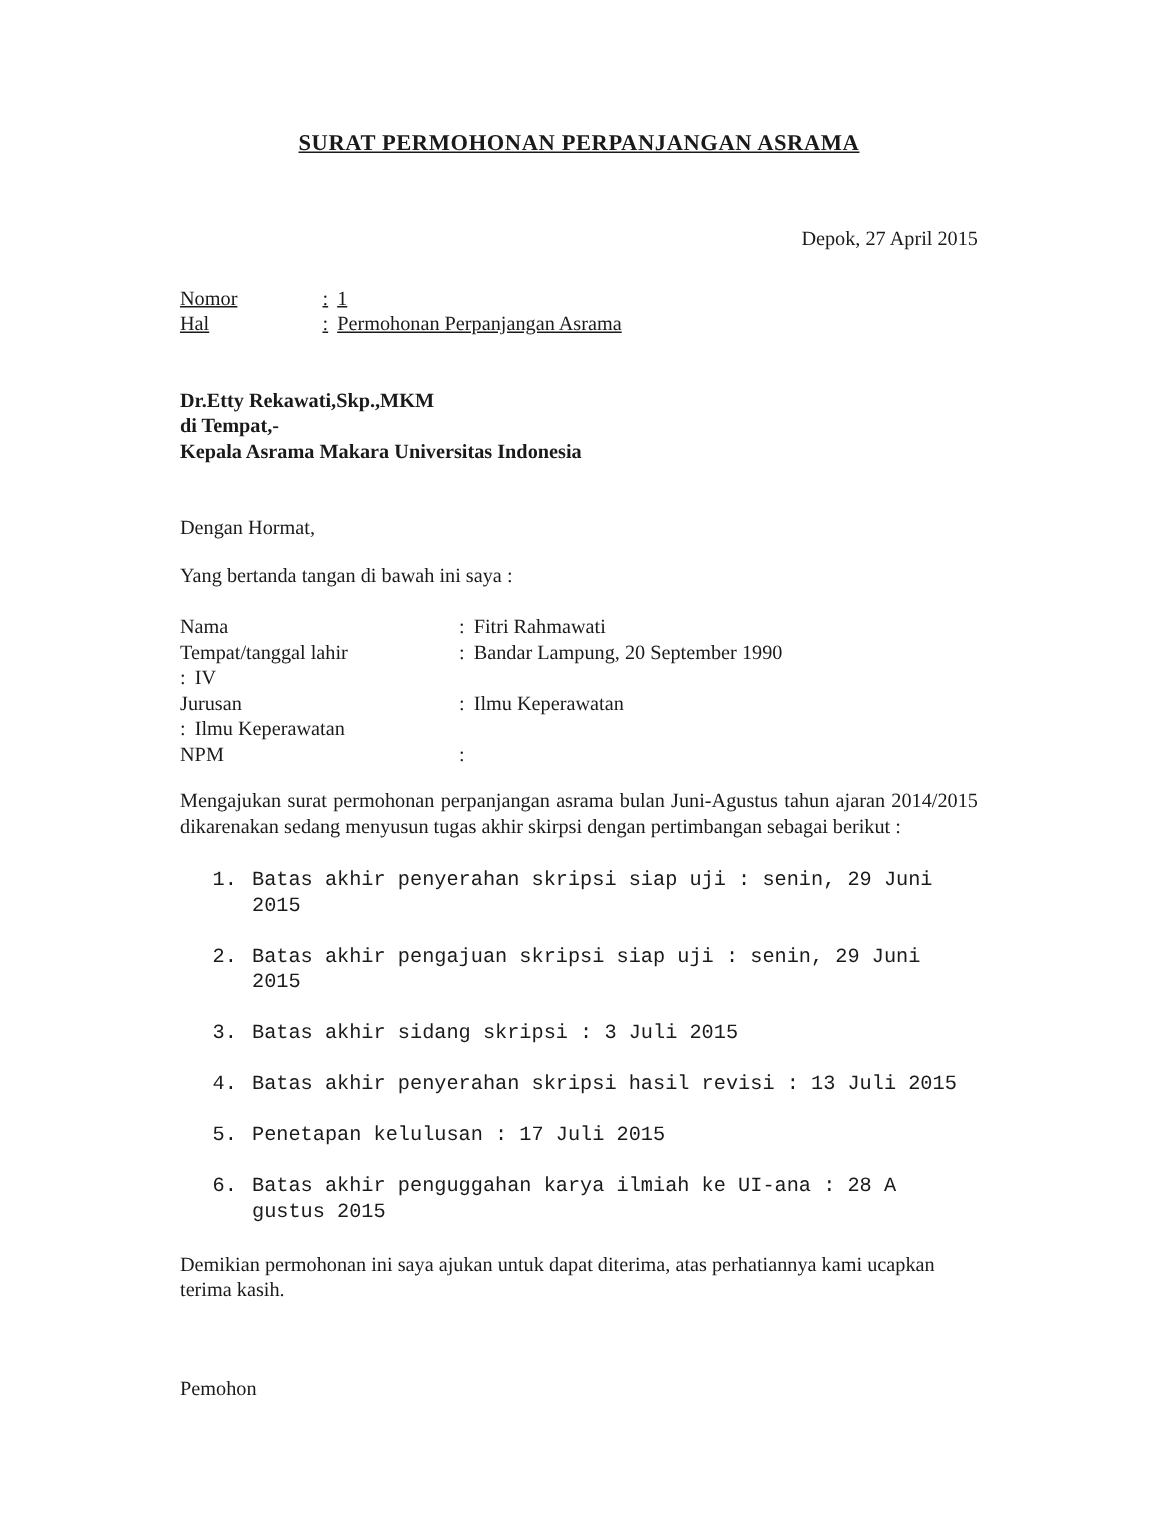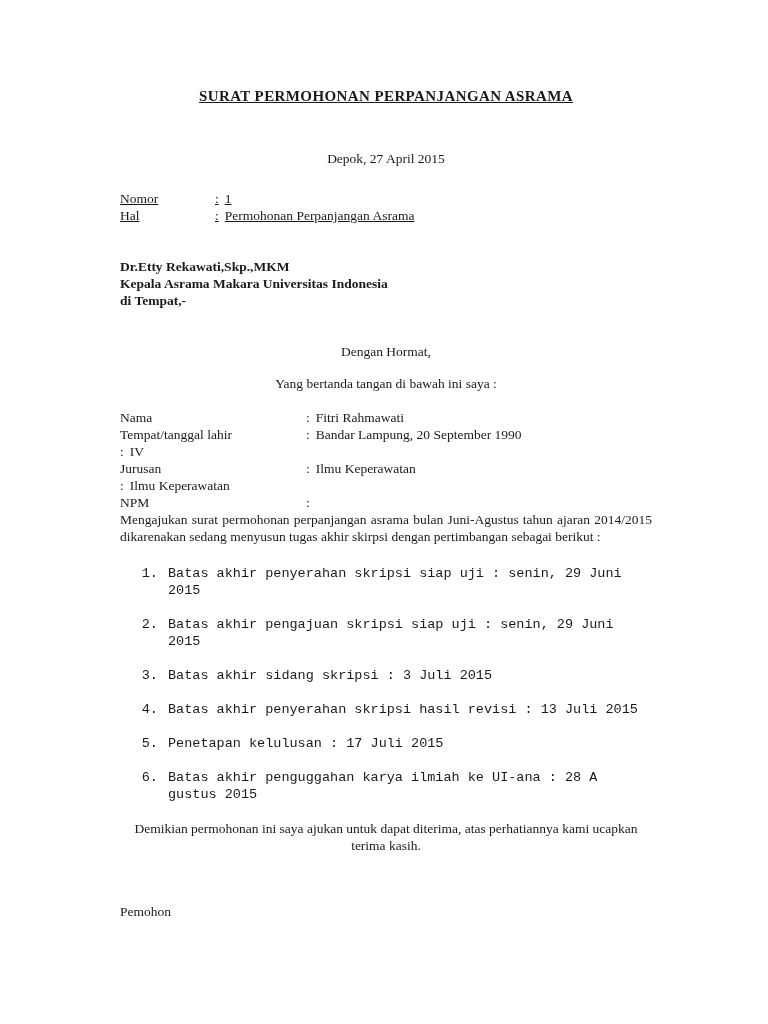--- a/index.html
+++ b/index.html
@@ -14,42 +14,42 @@
     -webkit-font-smoothing: antialiased;
   }
   .page {
     box-sizing: border-box;
     width: 768px;
     height: 1024px;
     padding: 0 116px 0 120px;
     overflow: hidden;
     background: #ffffff;
   }
-  p { margin: 0; text-align: center; }
+  p { margin: 0; }
   .title {
     margin: 88px 0 0;
     text-align: center;
     font-size: 15px;
     font-weight: bold;
     text-decoration: underline;
     letter-spacing: 0.4px;
   }
-  .date-line { margin-top: 45px; text-align: center; }
+  .date-line { margin-top: 45px; text-align: right; }
   .meta { margin-top: 23px; text-decoration: underline; }
   .row { display: flex; }
   .meta .label { flex: 0 0 95px; }
   .identity .label { flex: 0 0 186px; }
   .colon { flex: 0 0 auto; margin-right: 6px; }
   .value { flex: 1 1 auto; }
   .recipient { margin-top: 34px; font-weight: bold; }
   .recipient-lines { margin-top: 15px; }
   .greeting { margin-top: 34px; }
   .intro { margin-top: 15px; }
   .identity { margin-top: 17px; }
-  .body-par { text-align: justify; }
+  .body-par { margin-top: 14px; text-align: justify; }
   ol.points {
     margin: 20px 0 0;
     padding-left: 46px;
     font-family: Liberation Mono, monospace;
   }
   ol.points li {
     margin-bottom: 17px;
     padding-left: 2px;
   }
   .closing { margin-top: 16px; }
@@ -73,22 +73,22 @@
     <div class="row">
       <span class="label">Hal</span>
       <span class="colon">:</span>
       <span class="value">Permohonan Perpanjangan Asrama</span>
     </div>
   </div>
 
   <div class="recipient">
     <div class="recipient-lines">
       <div>Dr.Etty Rekawati,Skp.,MKM</div>
+      <div>di Tempat,-</div>
       <div>Kepala Asrama Makara Universitas Indonesia</div>
-      <div>di Tempat,-</div>
     </div>
   </div>
 
   <p class="greeting">Dengan Hormat,</p>
 
   <p class="intro">Yang bertanda tangan di bawah ini saya :</p>
 
   <div class="identity">
     <div class="row">
       <span class="label">Nama</span>

